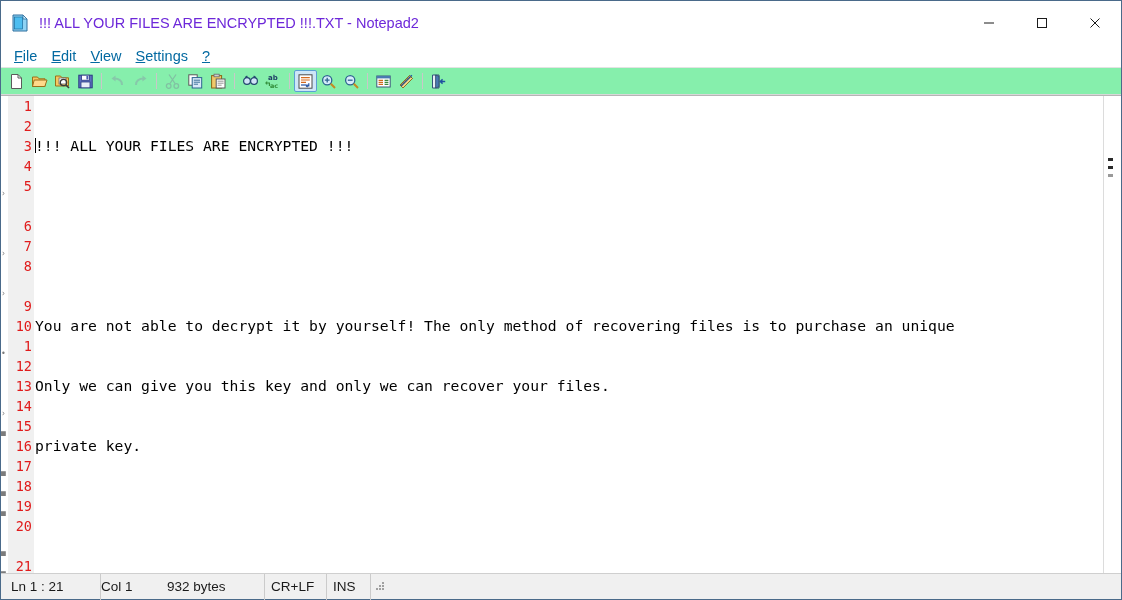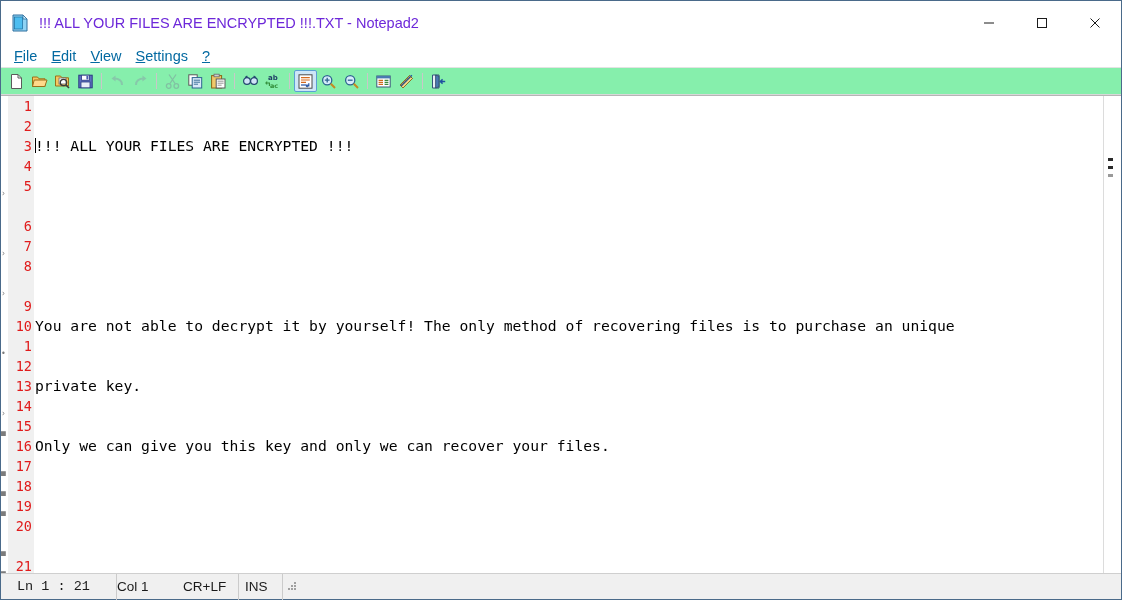--- a/index.html
+++ b/index.html
@@ -218,21 +218,21 @@
     height: 26px;
     display: flex;
     align-items: center;
     padding: 0 6px;
     box-sizing: border-box;
     border-right: 1px solid #cbcbcb;
     white-space: nowrap;
     overflow: hidden;
   }
   .sb-cell.nb { border-right: none; }
-  .sb-pos   { width: 116px; padding-left: 16px; font-family: Liberation Mono, monospace; }
+  .sb-pos   { width: 100px; padding-left: 10px; }
   .sb-col   { width: 60px;  padding-left: 0px; border-right: none; text-align: right;}
   .sb-sel   { width: 212px; padding-left: 0px; }
   .sb-bytes { width: 104px; }
   .sb-enc   { width: 120px; }
   .sb-eol   { width: 62px; }
   .sb-ins   { width: 44px; }
   .sb-scheme{ flex: 1 1 auto; }
   .sb-grip {
     width: 16px;
     flex: 0 0 auto;
@@ -479,22 +479,22 @@
       <div class="ln">20</div>
       <div class="ln"></div>
       <div class="ln">21</div>
     </div>
 
     <div class="text-col">
       <div class="tl"><span class="caret"></span><span>!!! ALL YOUR FILES ARE ENCRYPTED !!!</span></div>
       <div class="tl"><span></span></div>
       <div class="tl"><span></span></div>
       <div class="tl"><span>You are not able to decrypt it by yourself! The only method of recovering files is to purchase an unique</span></div>
+      <div class="tl"><span>Only we can give you this key and only we can recover your files.</span></div>
       <div class="tl"><span>private key.</span></div>
-      <div class="tl"><span>Only we can give you this key and only we can recover your files.</span></div>
       <div class="tl"><span></span></div>
       
       
       
       
       
       
       
       
       
@@ -510,20 +510,21 @@
     <div class="vscroll">
       <div class="mini" style="top:62px"></div>
       <div class="mini" style="top:70px"></div>
       <div class="mini" style="top:78px; background:#9a9a9a"></div>
     </div>
   </div>
 
   <div class="statusbar">
     <div class="sb-cell sb-pos">Ln 1 : 21</div>
     <div class="sb-cell sb-col">Col 1</div>
+    <div class="sb-cell sb-bytes">932 bytes</div>
     <div class="sb-cell sb-eol">CR+LF</div>
     <div class="sb-cell sb-ins">INS</div>
     <div class="sb-grip">
       <svg width="16" height="16" viewBox="0 0 16 16">
         <g fill="#a0a0a0">
           <rect x="11" y="11" width="2" height="2"></rect>
           <rect x="8" y="11" width="2" height="2"></rect>
           <rect x="11" y="8" width="2" height="2"></rect>
           <rect x="5" y="11" width="2" height="2"></rect>
           <rect x="11" y="5" width="2" height="2"></rect>

